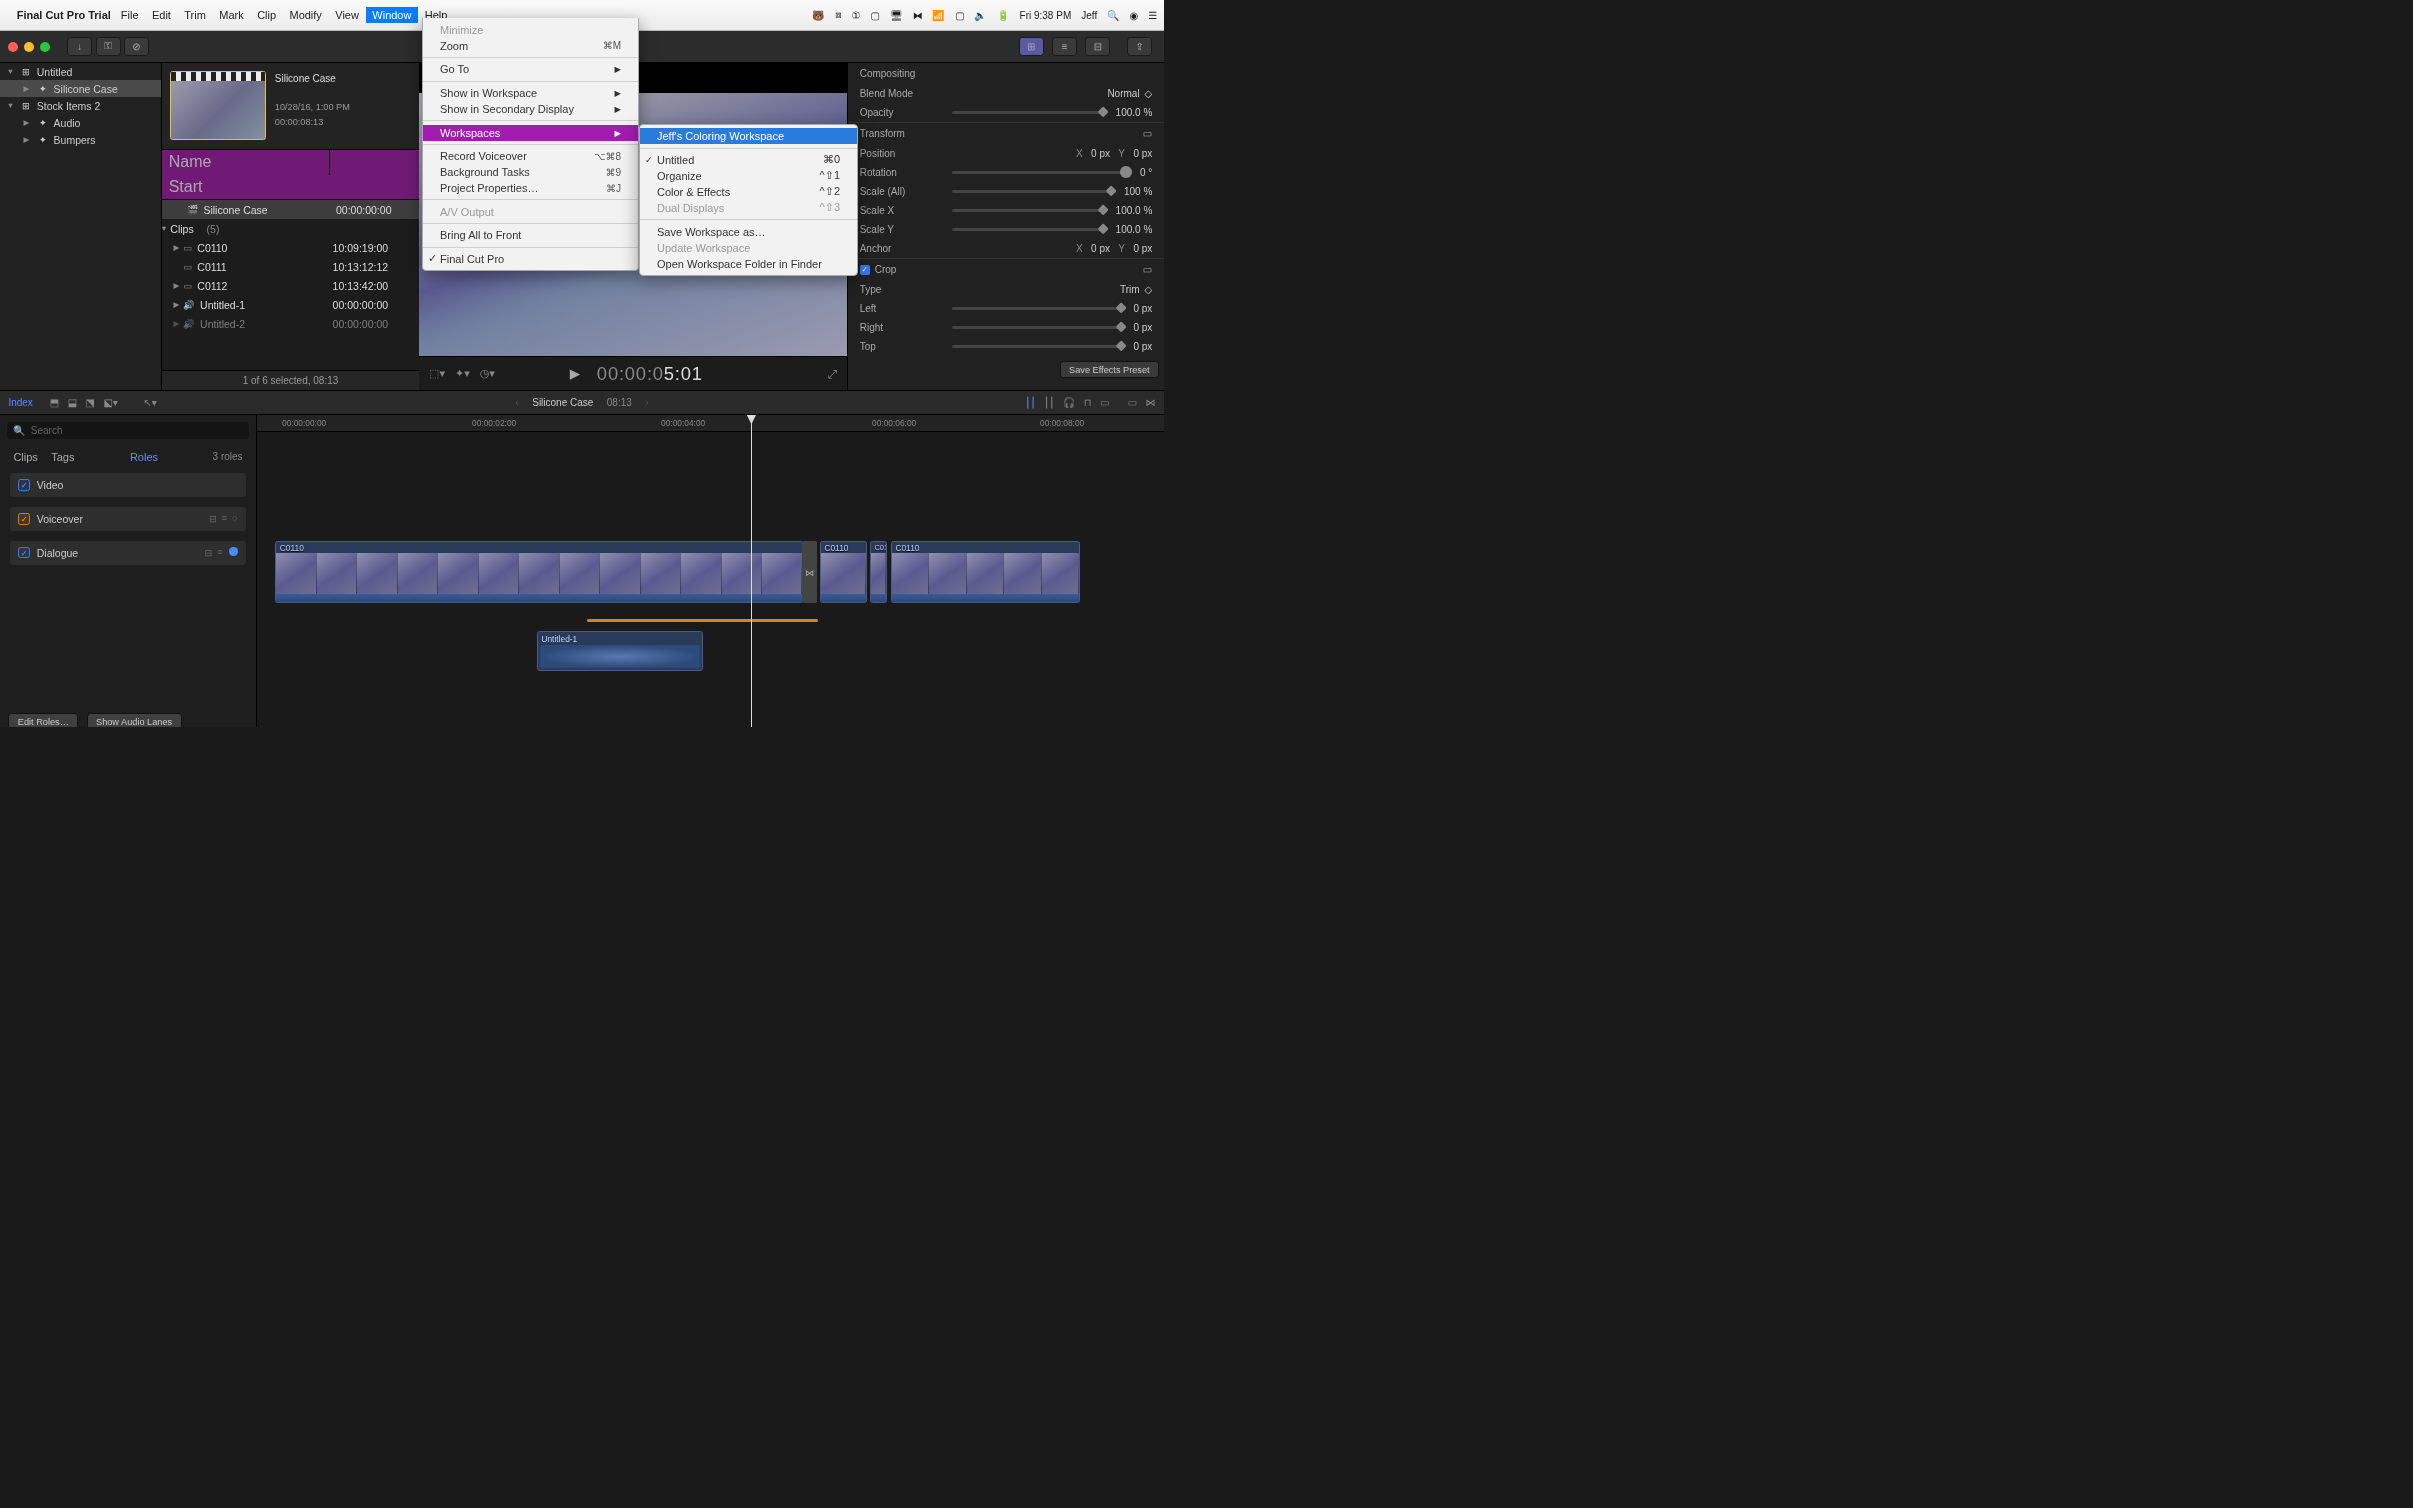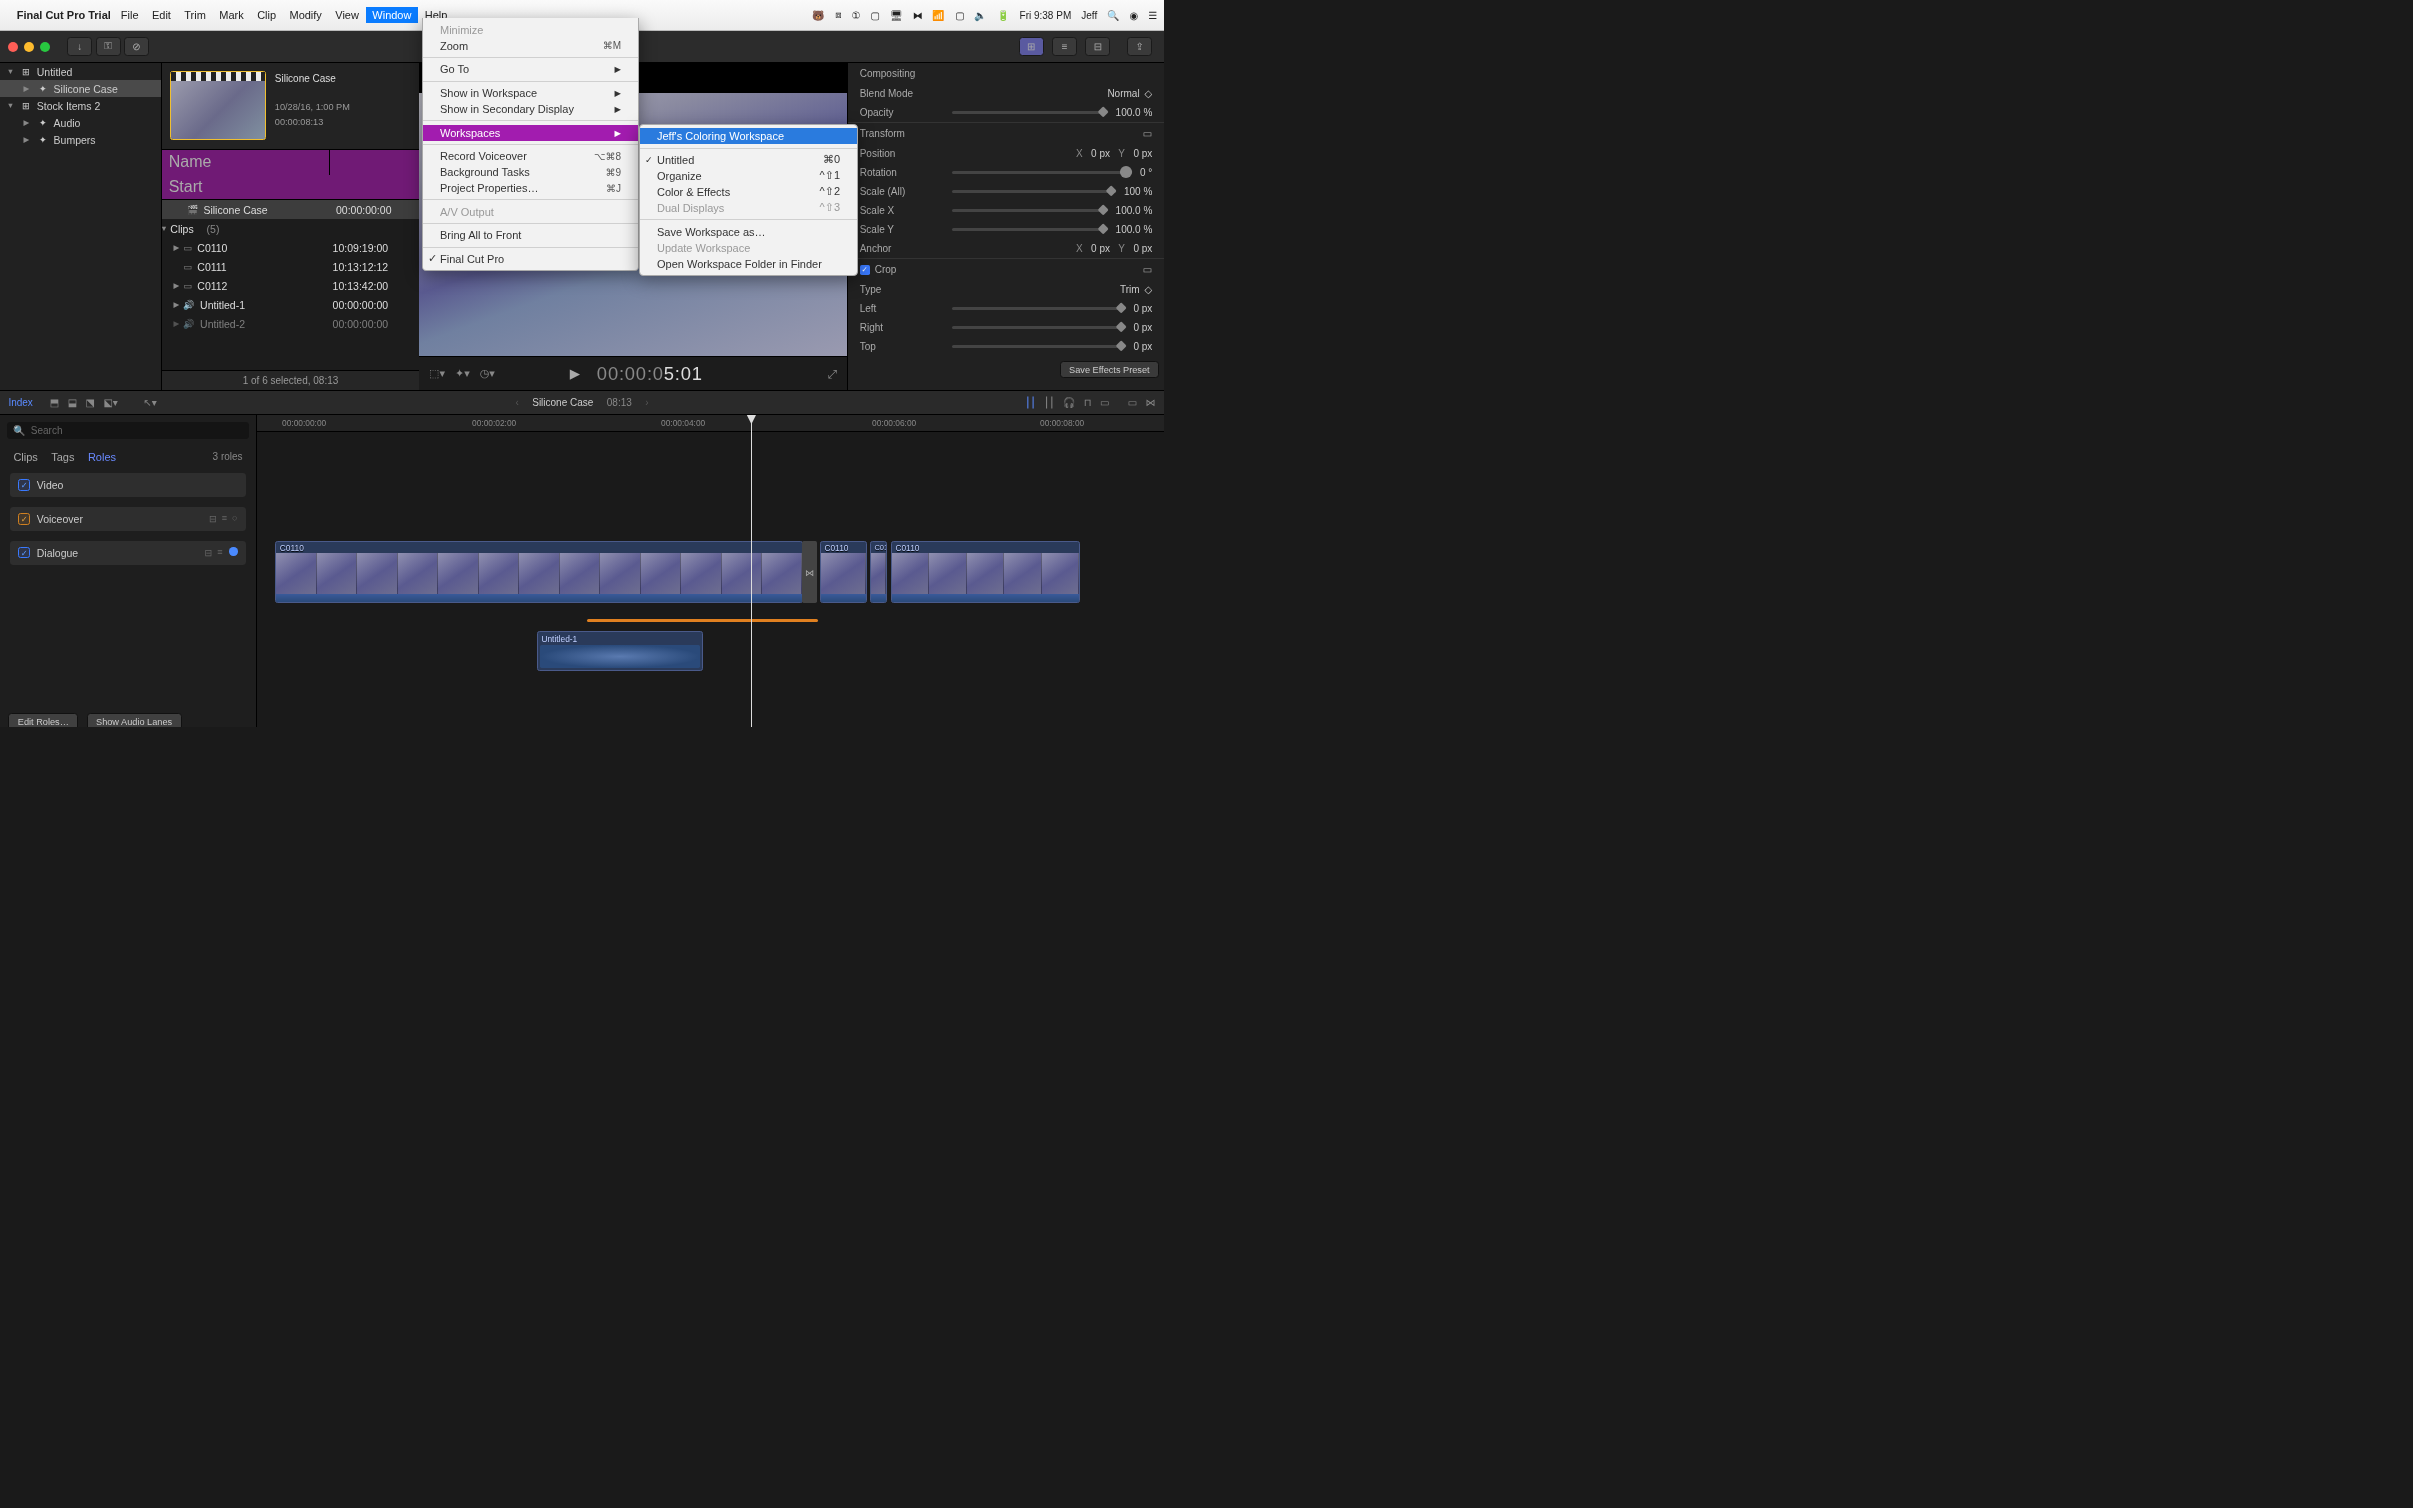--- a/index.html
+++ b/index.html
@@ -101,21 +101,21 @@
 .timeline-bar .center { position:absolute; left:50%; transform:translateX(-50%); display:flex; gap:13.4px; align-items:center; }
 .timeline-bar .tb-icons { display:flex; gap:8.4px; margin-right:auto; }
 .timeline-bar .tb-right2 { margin-left:auto; display:flex; gap:8.4px; }
 
 .lower { display: flex; height: 325px; }
 
 
 .index-panel { width: 257px; background: #1e1e1e; border-right: 0.8px solid #000; display: flex; flex-direction: column; }
 .search-bar { margin: 6.7px; background: #141414; border-radius: 3.4px; padding: 3.4px 6.7px; color: #666; font-size: 10px; display:flex; align-items:center; gap:5px; }
 .idx-tabs { display: flex; gap: 13.4px; padding: 5px 13.4px; color: #aaa; font-size: 11px; }
-.idx-tabs .active { color: #6a8aff; }
+.idx-tabs .active { color: #6a8aff; margin-left: 42px; }
 .idx-tabs .count { margin-left: auto; color: #888; font-size: 10px; }
 .role-item { margin: 5px 10px; padding: 5.9px 8.4px; background: #2e2e2e; border-radius: 3.4px; display: flex; align-items: center; gap: 6.7px; font-size: 10.5px; }
 .role-chk { width: 11.7px; height: 11.7px; border-radius: 2.5px; display: inline-flex; align-items: center; justify-content: center; font-size: 8.4px; }
 .role-chk.blue { background: #3a6aff22; border: 0.8px solid #3a7aff; color:#5a9aff; }
 .role-chk.org { background: #d0802022; border: 0.8px solid #d08020; color:#e0a040; }
 .role-seg { margin-left:auto; display:flex; gap:5px; color:#666; font-size:9.2px; }
 .role-dot { width:8.4px; height:8.4px; border-radius:50%; margin-left:1.7px; }
 .idx-footer { margin-top: auto; padding: 8.4px; display: flex; gap: 8.4px; }
 .idx-footer button { background: #404040; border: 0.8px solid #111; color: #ccc; font-size: 9.2px; padding: 3.4px 8.4px; border-radius: 3.4px; }
 

